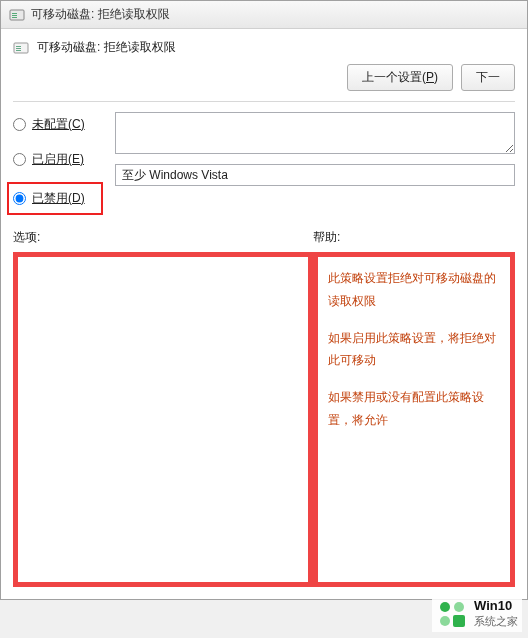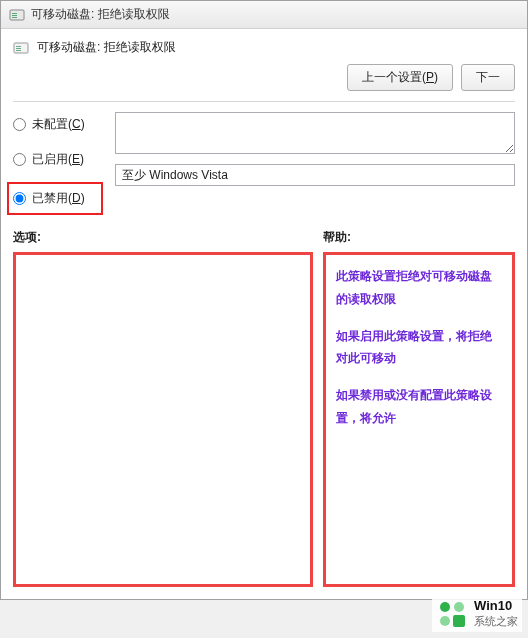--- a/index.html
+++ b/index.html
@@ -77,20 +77,21 @@
       flex-direction: column;
       gap: 18px;
       padding-top: 4px;
     }
     .radio-row {
       display: flex;
       align-items: center;
       gap: 6px;
       font-size: 12px;
       color: #222;
+      text-decoration: underline;
     }
     .radio-row input { margin: 0; }
     .highlight-box {
       border: 2px solid #e22;
       padding: 6px 4px;
       margin-left: -6px;
       margin-top: -4px;
       margin-bottom: -4px;
     }
     .right-fields {
@@ -118,41 +119,39 @@
       font-size: 12px;
       padding: 4px 6px;
       color: #222;
     }
     .field-input.single {
       height: 22px;
     }
     .lower {
       display: flex;
       padding: 18px 12px 8px 12px;
-      gap: 10px;
-      font-weight: bold;
     }
     .lower-col {
       display: flex;
       flex-direction: column;
     }
     .lower-col.left { flex: 0 0 300px; }
     .lower-col.right { flex: 1; }
     .lower-label {
       font-size: 12px;
       color: #222;
       margin-bottom: 6px;
     }
     .panel {
       flex: 1;
-      border: 3px solid #ef4444;
+      border: 5px solid #ef4444;
       background: #fff;
       padding: 10px;
       font-size: 12px;
-      color: #6d28d9;
+      color: #c2410c;
       line-height: 1.9;
       overflow: hidden;
       min-height: 335px;
     }
     .panel p { margin-bottom: 14px; }
     .underline { text-decoration: underline; }
     .watermark {
       position: absolute;
       right: 6px;
       bottom: 6px;

